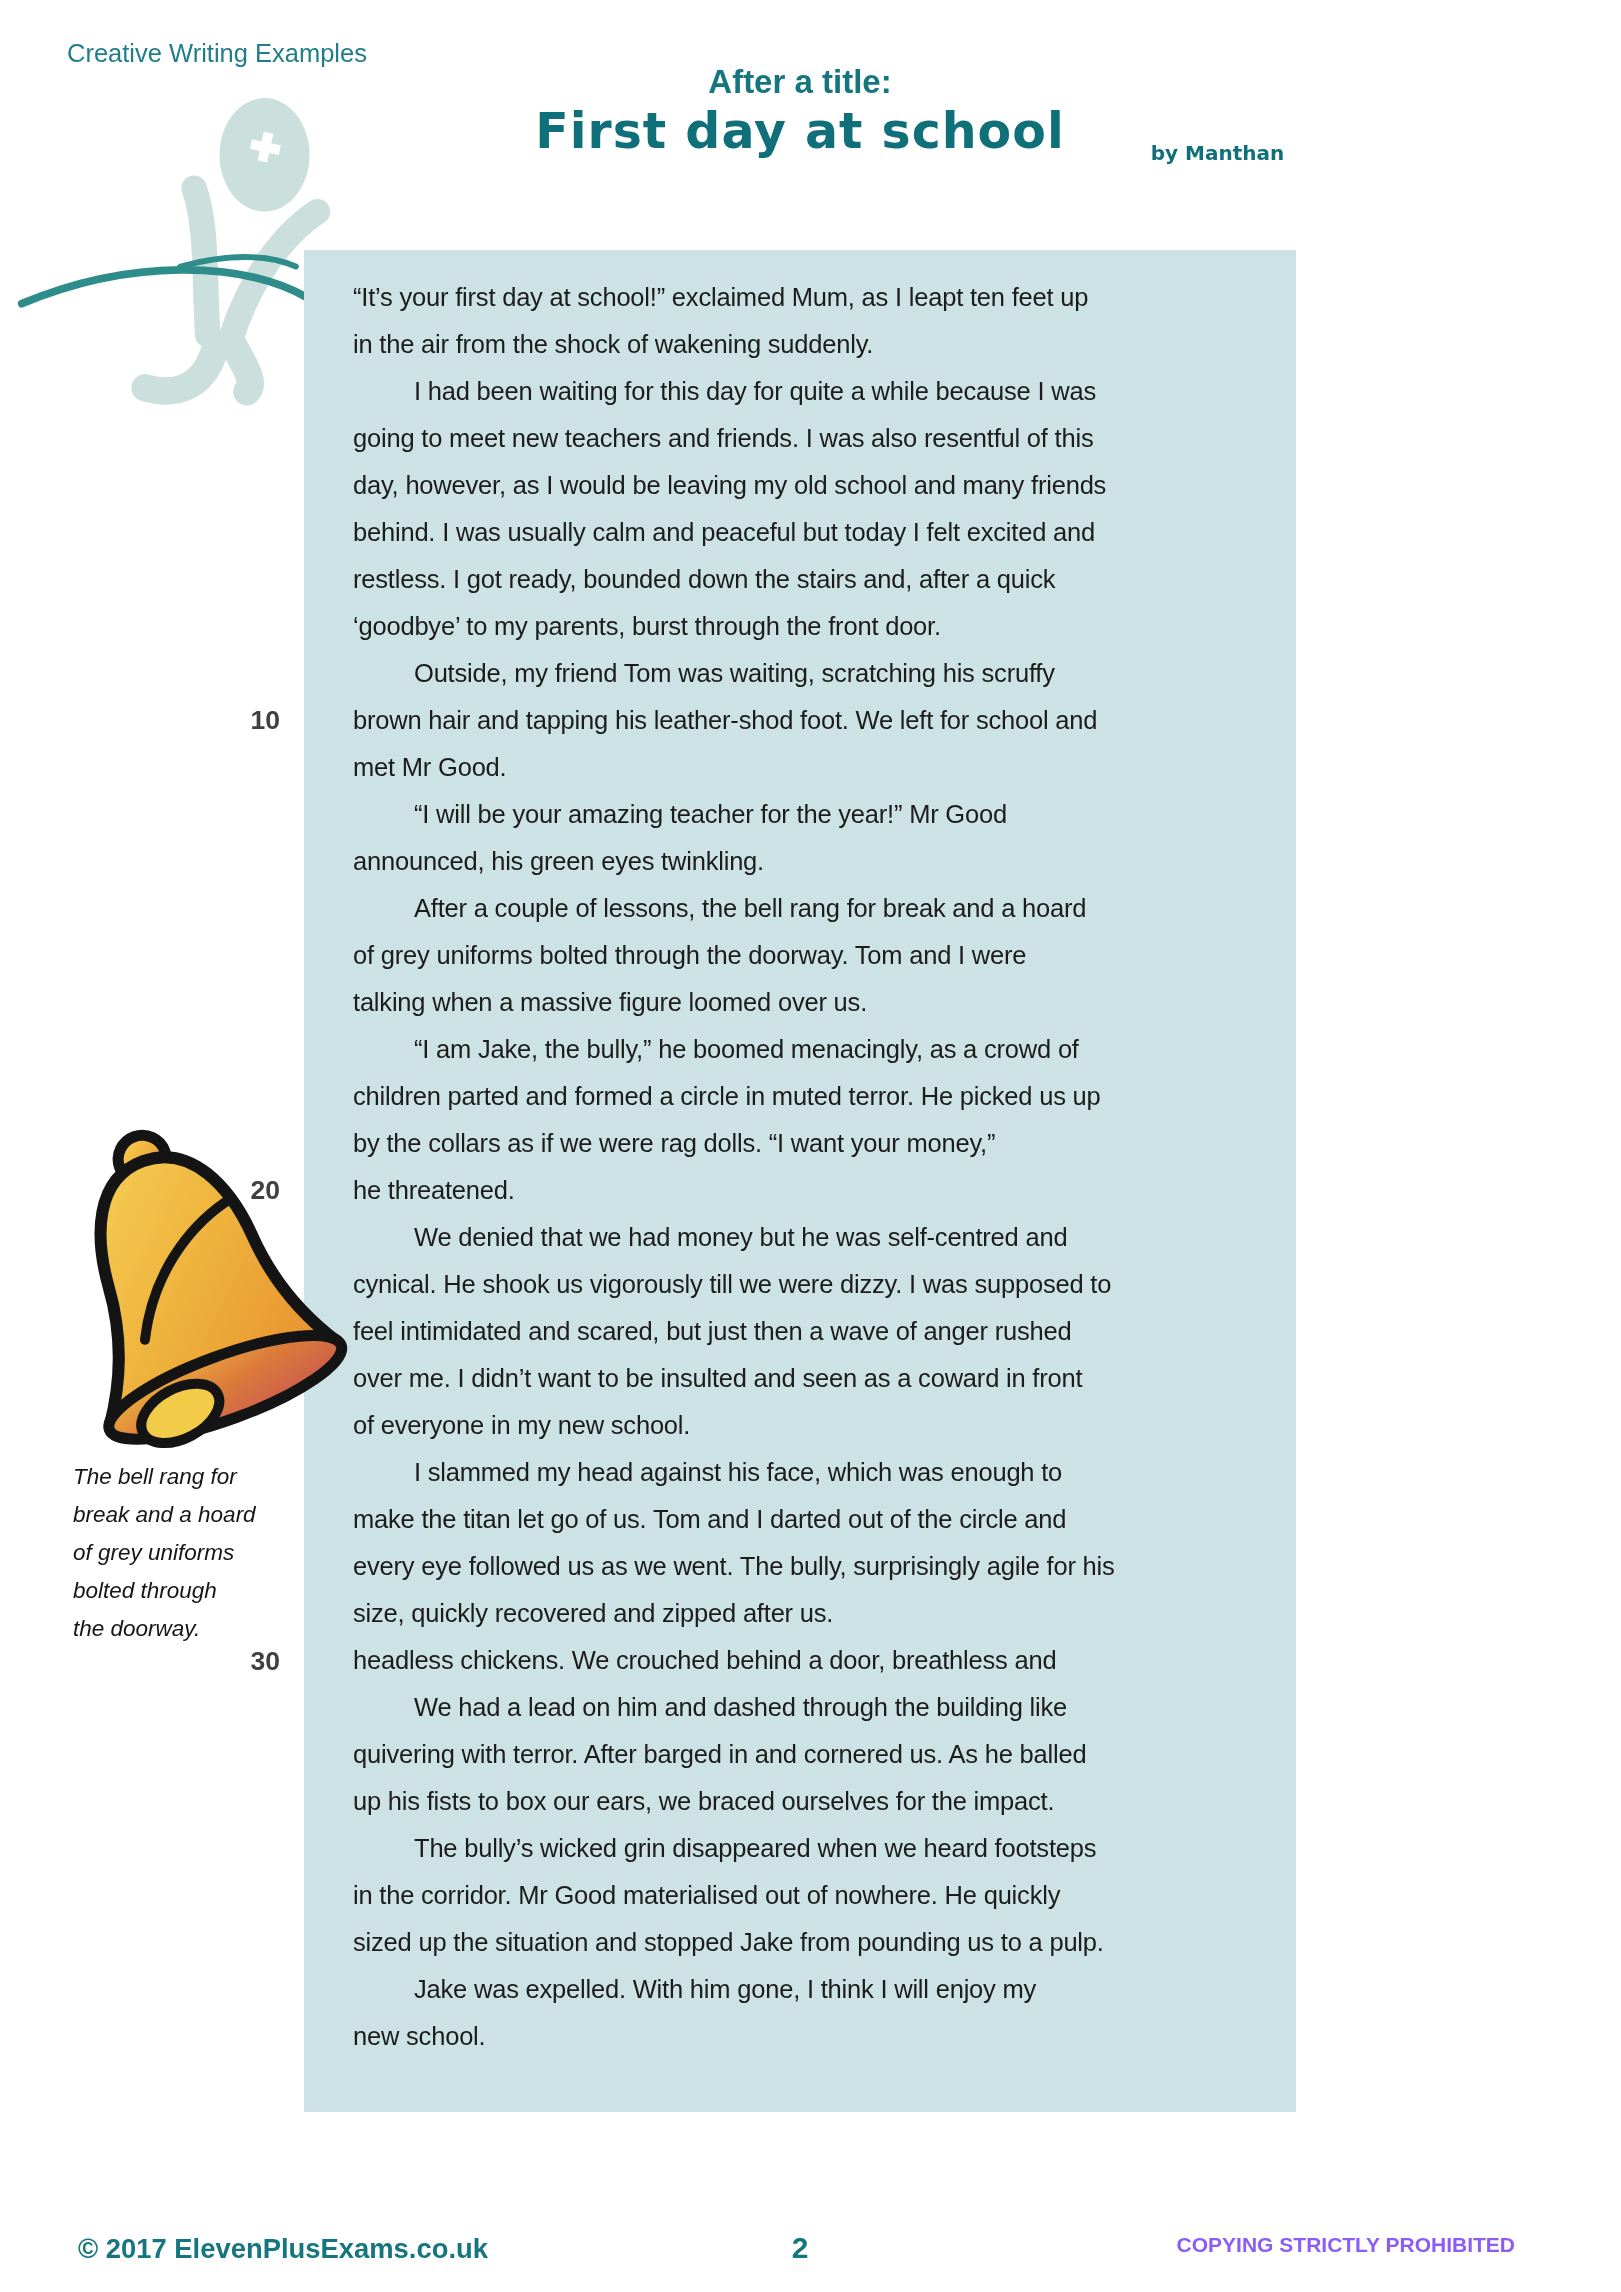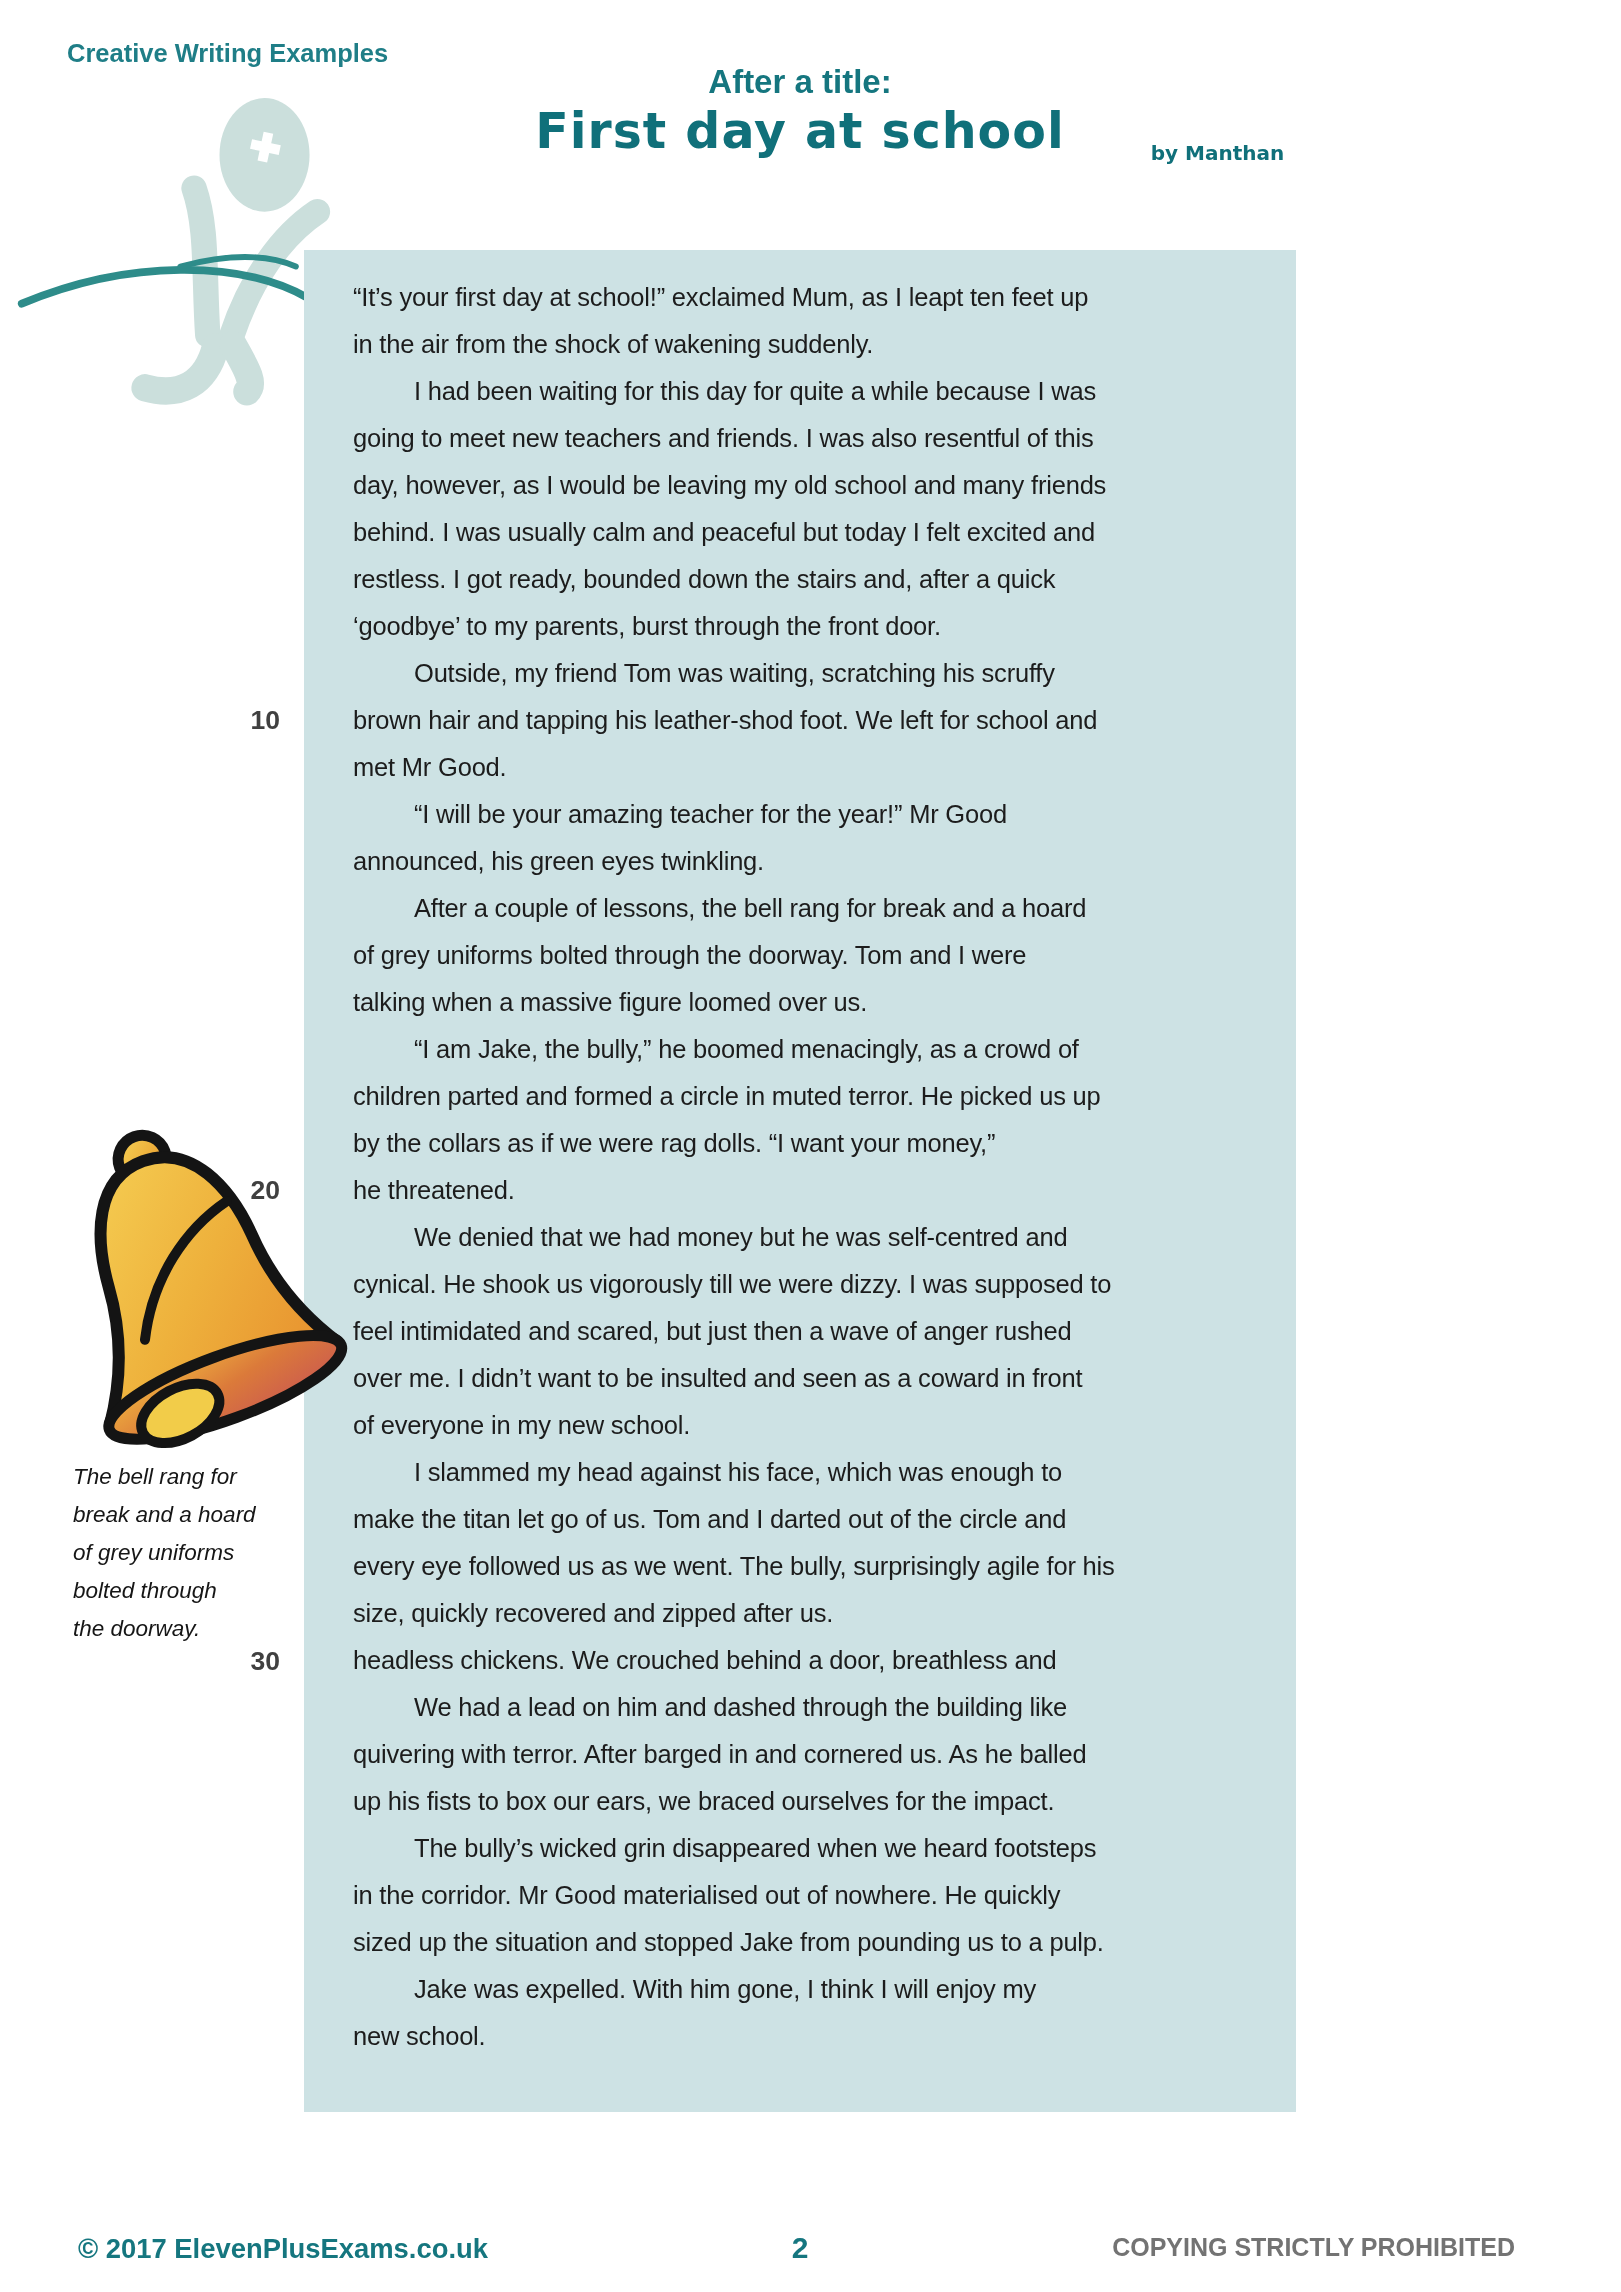--- a/index.html
+++ b/index.html
@@ -1,20 +1,20 @@
 <!DOCTYPE html>
 <html><head>
 <meta charset="utf-8">
 <title>Creative Writing Examples</title>
 <style>
   html,body{margin:0;padding:0;background:#ffffff;}
   #page{position:relative;width:1621px;height:2293px;background:#ffffff;overflow:hidden;
         font-family:"Liberation Sans",sans-serif;}
 
-  .brand{position:absolute;left:67px;top:39px;font-size:25.5px;font-weight:700;color:#1f7e87;}
+  .brand{position:absolute;left:67px;top:39px;font-size:25.5px;font-weight:400;color:#1f7e87;}
 
   .logo{position:absolute;left:11.8px;top:90px;width:323px;height:304px;overflow:visible;}
 
   .title-block{position:absolute;left:304px;top:63px;width:992px;}
   .kicker{text-align:center;font-size:33px;font-weight:600;color:#15767f;}
   .main-title{text-align:center;font-size:49px;font-weight:700;color:#10707a;letter-spacing:1px;
               margin-top:2px;font-family:"DejaVu Sans",sans-serif;}
   .byline{position:absolute;right:11.8px;top:78px;font-size:20px;font-weight:700;color:#10707a;
           font-family:"DejaVu Sans",sans-serif;}
 
@@ -28,21 +28,21 @@
 
   .bell{position:absolute;left:27.4px;top:1106px;width:331px;height:361px;overflow:visible;}
 
   .caption{position:absolute;left:73px;top:1458px;}
   .cap-line{font-size:22.5px;font-style:italic;color:#161616;line-height:38px;white-space:nowrap;}
 
   .footer{position:absolute;left:0;top:2229px;width:1621px;height:47px;}
   .f-left{position:absolute;left:78px;top:3.9px;font-size:27.4px;font-weight:700;color:#15767f;}
   .f-center{position:absolute;left:304px;width:992px;text-align:center;top:2px;font-size:30px;
             font-weight:700;color:#15767f;}
-  .f-right{position:absolute;right:106px;top:3.9px;font-size:25px;font-weight:700;color:#737373;}
+  .f-right{position:absolute;right:106px;top:3.9px;font-size:21px;font-weight:700;color:#8b5cf6;}
 </style>
 </head>
 <body>
 
 <div id="page">
 
   <div class="brand">Creative Writing Examples</div>
 
   <svg class="logo" viewBox="0 0 330 310" xmlns="http://www.w3.org/2000/svg">
     <g>

